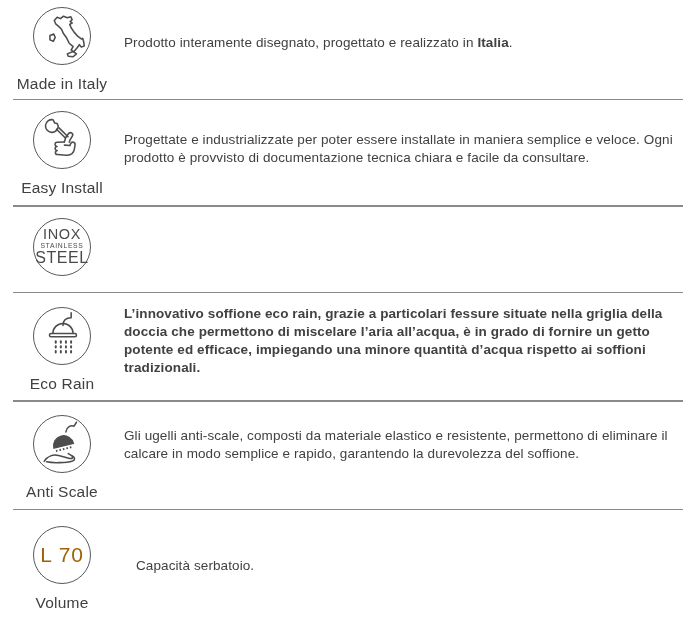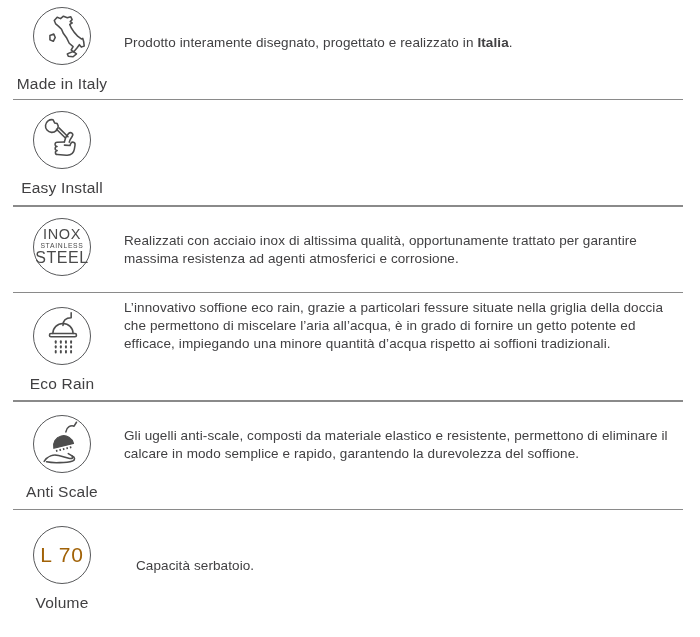--- a/index.html
+++ b/index.html
@@ -24,21 +24,21 @@
   .mt11 { margin-top:11px; }
   .mt13 { margin-top:13px; }
   .mt14 { margin-top:14px; }
   .mt16 { margin-top:16px; }
 
   .feat-label { margin-top:10px; font-size:15.5px; letter-spacing:0.2px; color:#414042; white-space:nowrap; }
 
   .text-col { flex:1; height:58px; display:flex; align-items:center; padding-right:22px; }
   .tm14 { margin-top:14px; }
   .tm20 { margin-top:20px; }
-  .tm21 { margin-top:4px; }
+  .tm21 { margin-top:19px;font-weight:bold; }
   .tm27 { margin-top:27px;margin-left:12px; }
   .desc { font-size:13.5px; line-height:18px; letter-spacing:0.1px; color:#414042; }
   .desc b { font-weight:700; }
 
   svg { display:block; }
   .stroke { stroke:#4d4d4d; fill:none; stroke-width:1.6; stroke-linecap:round; stroke-linejoin:round; }
 
   .inox-line1 { font-size:14.5px; letter-spacing:0.6px; line-height:15px; color:#4a4a4a; }
   .inox-line2 { font-size:6.8px;  letter-spacing:0.7px; line-height:8px;  color:#4a4a4a; }
   .inox-line3 { font-size:16px; letter-spacing:0.6px; line-height:16px; color:#4a4a4a; }
@@ -72,34 +72,34 @@
         <svg width="58" height="58" viewBox="0 0 58 58">
           <path class="stroke" d="M19.65,8 A6.6,6.6 0 1 0 25.1,14.5 L24,12 21.5,11.5 Z"></path>
           <path class="stroke" d="M23.3,17.8 L32.5,27"></path>
           <path class="stroke" d="M25.9,16.4 L35.2,25.7"></path>
           <path class="stroke" d="M31.5,31 c0.6,-3.4 2,-6.4 4.2,-8.6 c2.4,-2.4 5.8,0.2 3.8,2.9 c-1.5,2 -2.6,3.8 -3,5.9"></path>
           <path class="stroke" d="M31.5,31 l-7.5,0.3 c-2.9,0.1 -2.9,4.4 -0.1,4.4 c-2.7,0.1 -2.6,4.3 0.1,4.3 c-2.5,0.2 -2.4,4.1 0.2,4.1 l9.3,0.6 c4.4,0.3 7.6,-2 8.3,-6.2 l0.7,-4.2 c0.5,-3.1 -3.4,-4.3 -4.6,-1.3 l-0.6,1.7 -5.8,-0.4"></path>
         </svg>
       </div>
       <div class="feat-label">Easy Install</div>
     </div>
+    <div class="text-col tm20">
+      <p class="desc"><span>Progettate e industrializzate per poter essere installate in maniera semplice e veloce. Ogni prodotto è provvisto di documentazione tecnica chiara e facile da consultare.</span></p>
+    </div>
   </div>
   <div class="divider"></div>
 
   <div class="row r3">
     <div class="icon-col">
       <div class="circle mt11">
         <div class="inox-line1">INOX</div>
         <div class="inox-line2">STAINLESS</div>
         <div class="inox-line3">STEEL</div>
       </div>
       <div class="feat-label"></div>
-    </div>
-    <div class="text-col tm14">
-      <p class="desc"><span>Realizzati con acciaio inox di altissima qualità, opportunamente trattato per garantire massima resistenza ad agenti atmosferici e corrosione.</span></p>
     </div>
   </div>
   <div class="divider"></div>
 
   <div class="row r4">
     <div class="icon-col">
       <div class="circle mt14">
         <svg width="58" height="58" viewBox="0 0 58 58">
           <path class="stroke" d="M30,18 C30,11.5 33.5,10 38.5,10 L38.5,5"></path>
           <path class="stroke" d="M19.5,26.5 A10.5,10.5 0 0 1 40.5,26.5"></path>

